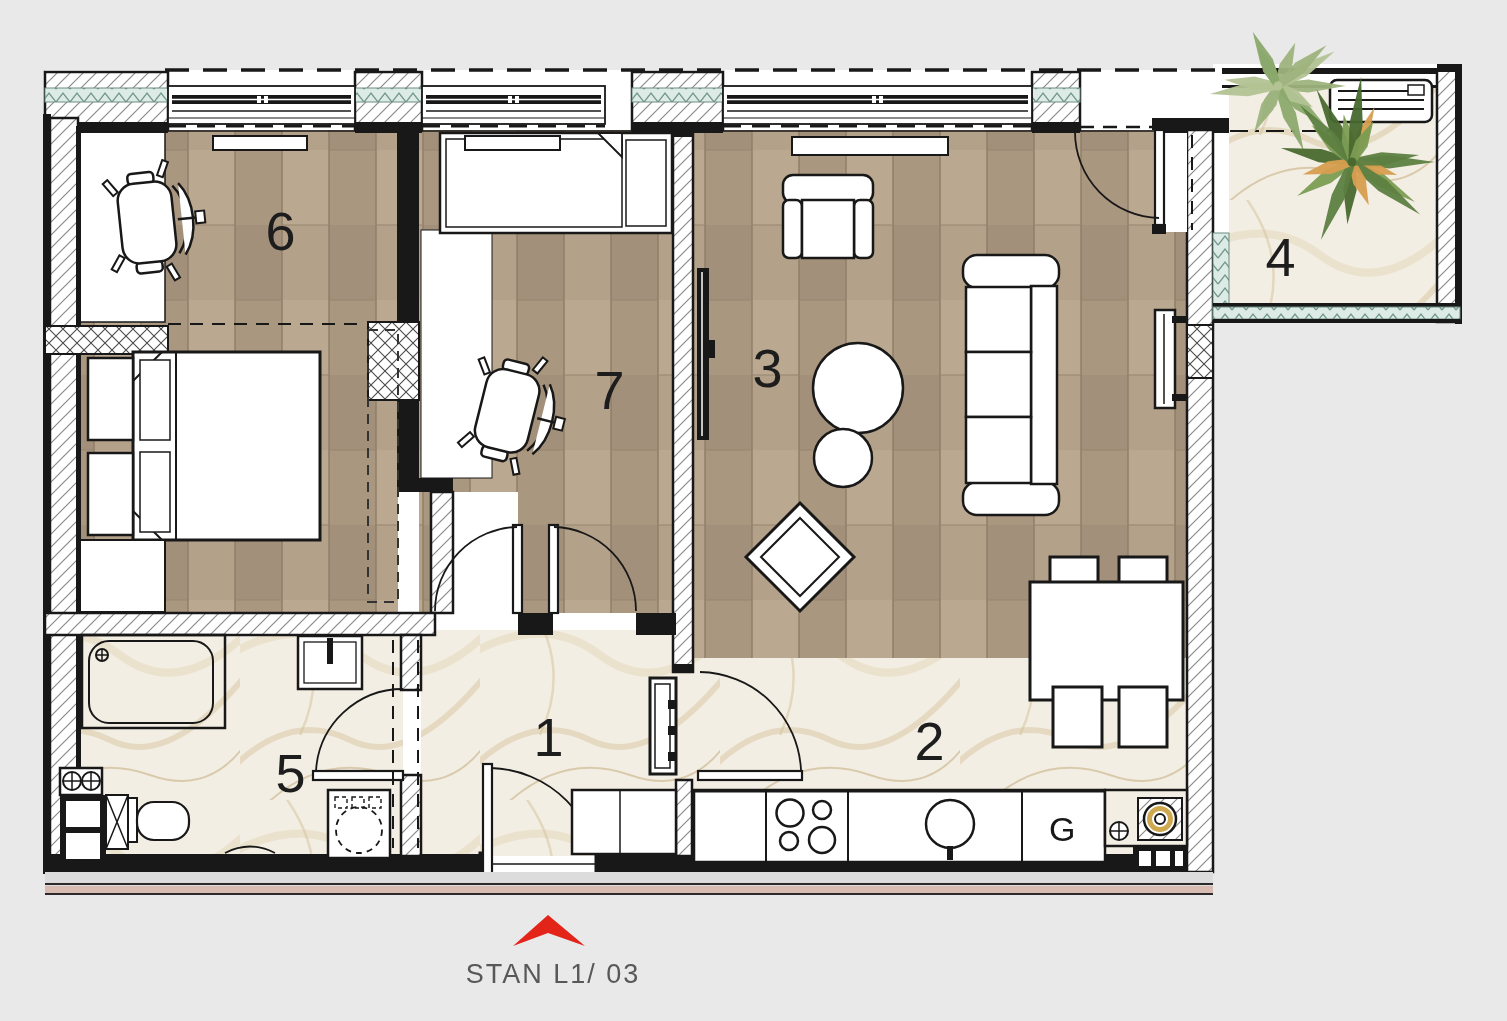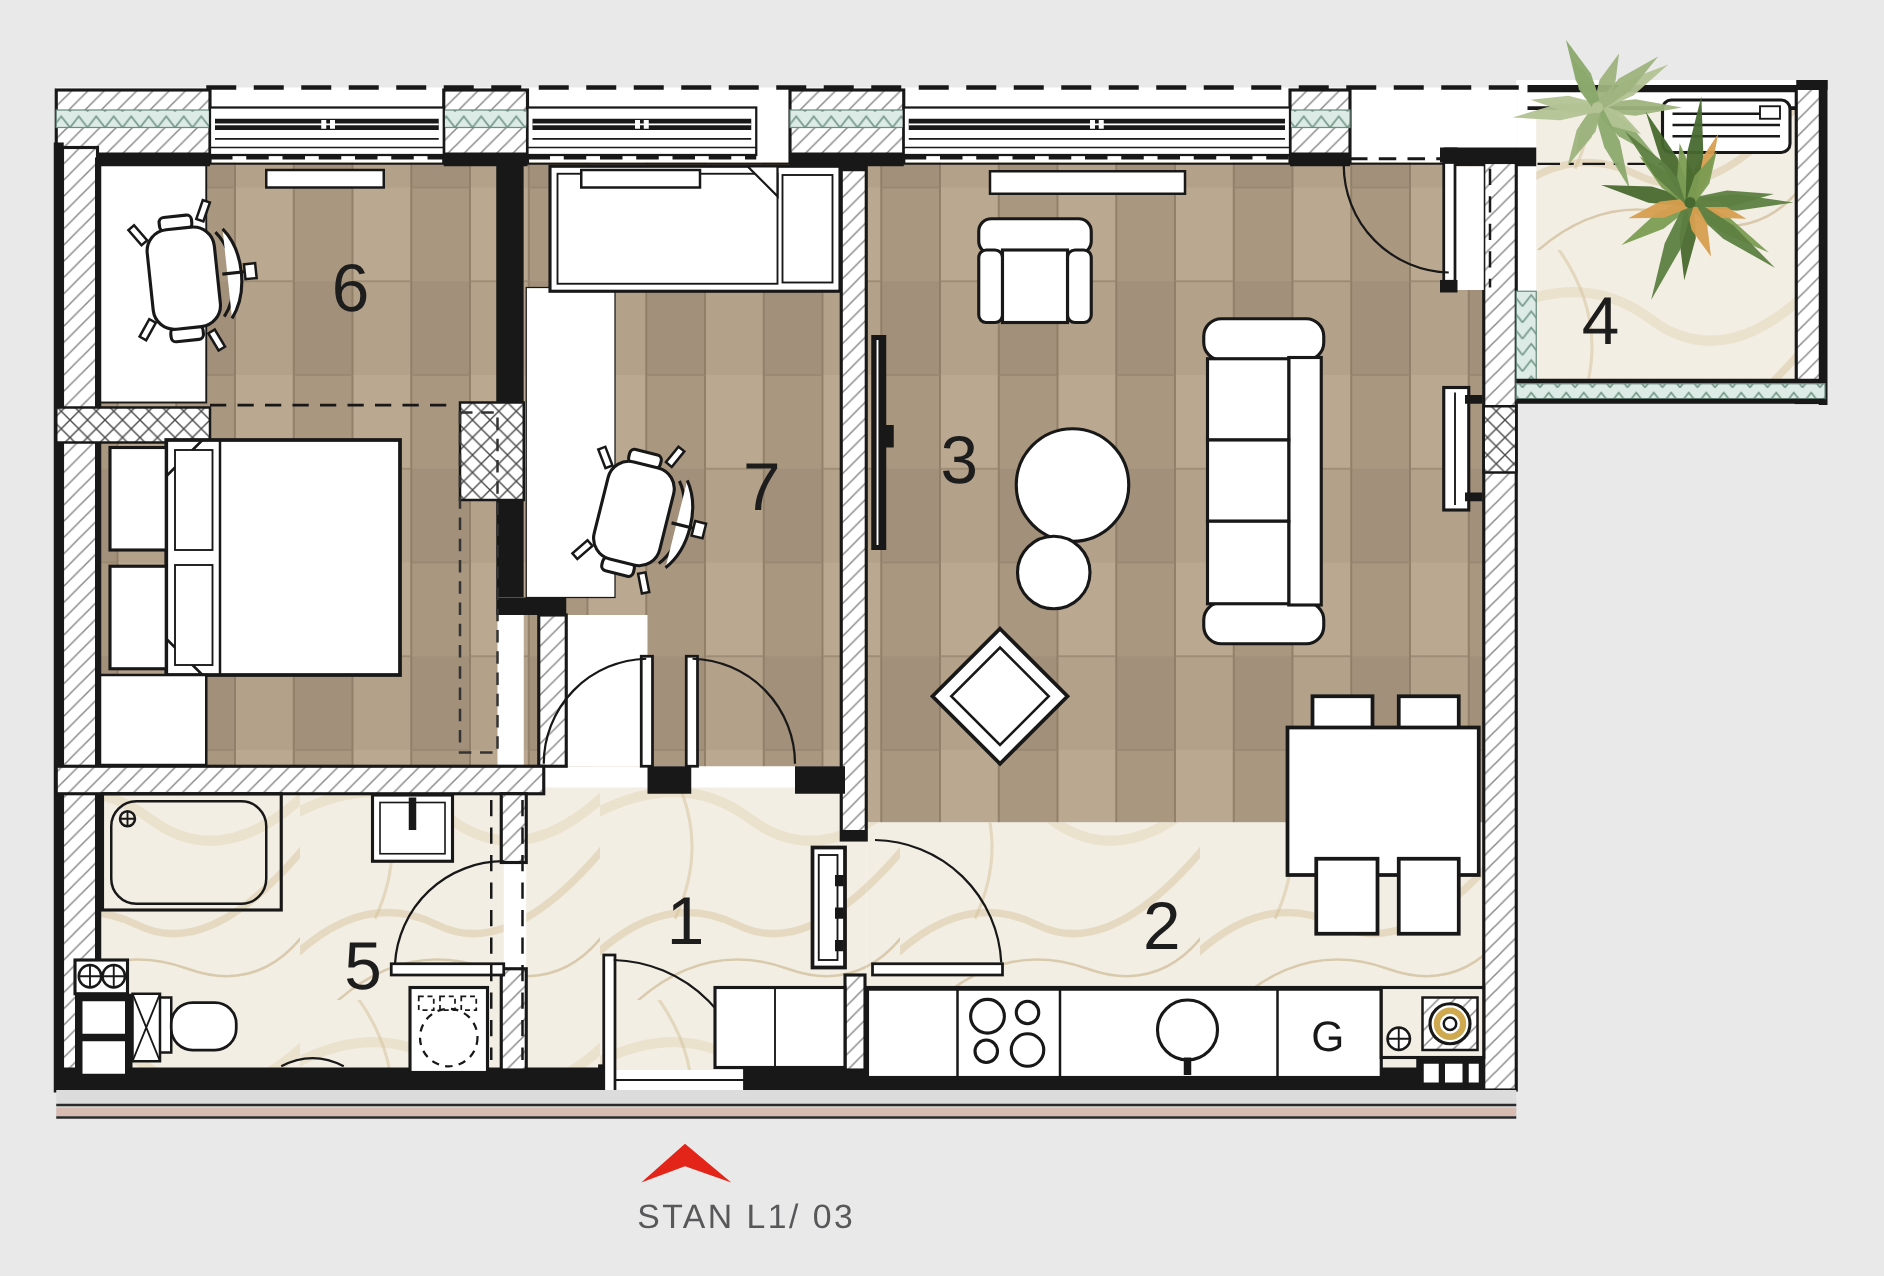--- a/index.html
+++ b/index.html
@@ -3,21 +3,21 @@
 <meta charset="utf-8">
 <style>
   html,body{margin:0;padding:0;background:#e9e9e9;}
   .stage{position:relative;width:1507px;height:1021px;background:#e9e9e9;overflow:hidden;
          font-family:"Liberation Sans",sans-serif;}
   .stage svg{position:absolute;left:0;top:0;}
   .room-num{position:absolute;transform:translate(-50%,-50%);
             font:400 54px "Liberation Sans",sans-serif;color:#1d1d1d;letter-spacing:1px;}
   .plan-label{position:absolute;transform:translate(-50%,-50%);
               font:400 27px "Liberation Sans",sans-serif;
-              color:var(--labelText,#58585a);letter-spacing:2px;white-space:nowrap;margin-left:44px;}
+              color:var(--labelText,#58585a);letter-spacing:2px;white-space:nowrap;}
   .wall{fill:#181818;}
   .hw{fill:url(#hatch);stroke:#181818;stroke-width:2.5;}
   .xw{fill:url(#cross);stroke:#181818;stroke-width:2;}
   .zz{fill:url(#zig);stroke:#6d8d80;stroke-width:1;}
   .fw{fill:#fff;stroke:#181818;}
 </style>
 </head>
 <body>
 
 <div class="stage">

